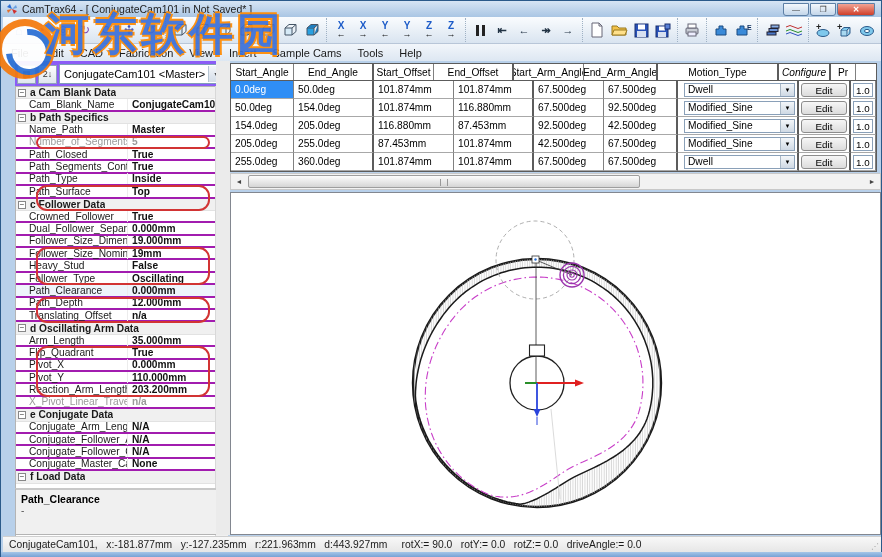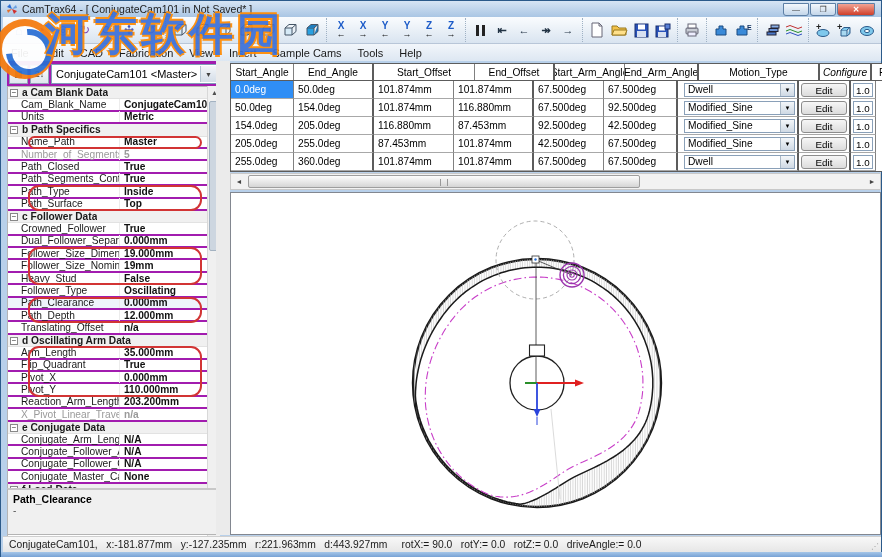--- a/index.html
+++ b/index.html
@@ -23,21 +23,21 @@
   .ticon { width:22px; height:22px; display:flex; align-items:center; justify-content:center;
     font-size:11px; color:#234; cursor:default; }
   .axis-ic { display:flex; flex-direction:column; align-items:center; line-height:8px; font-weight:bold; }
   .axis-ic .l { color:#1c5bc8; font-size:10px; } .axis-ic .a { color:#111; font-size:9px; }
 
   #menubar { position:absolute; left:2px; top:43px; width:878px; height:17px;
     background:linear-gradient(#f2f6fb,#dde7f2); display:flex; align-items:center; font-size:11px; color:#1a1a1a; }
   .menu-item { padding:1px 8px; }
 
   
-  #left-panel { position:absolute; left:6px; top:60px; width:213px; height:474px; background:#a21caf; }
+  #left-panel { position:absolute; left:14px; top:60px; width:213px; height:474px; background:#8b5cf6; }
   #prop-toolbar { position:absolute; left:0; top:2px; width:213px; height:22px; display:flex; align-items:center; gap:2px; padding-left:2px; }
   .pbtn { width:19px; height:19px; border:1px solid #8fa4b8; background:linear-gradient(#fdfdfd,#dfe6ee);
     font-size:9px; text-align:center; line-height:17px; color:#333; }
   #prop-combo { flex:1; height:20px; border:1px solid #7f9db9; background:#fff; display:flex; align-items:center;
     font-size:11px; padding-left:4px; position:relative; margin-right:2px; }
   #prop-combo .arrow { position:absolute; right:1px; top:1px; bottom:1px; width:16px;
     background:linear-gradient(#f3f6f9,#d4dde8); border-left:1px solid #b5c4d2; font-size:7px;
     display:flex; align-items:center; justify-content:center; color:#444; }
   #prop-grid { position:absolute; left:0; top:25px; width:213px; height:458px; background:#fff;
     border:1px solid #b4b4b4; overflow:hidden; }
@@ -379,24 +379,20 @@
     </div>
     <div id="prop-grid">
         <div class="prow cat">
           <span class="box">−</span>
           <span class="pname">a Cam Blank Data</span>
         </div>
         <div class="prow">
           <span class="pname">Cam_Blank_Name</span>
           <span class="pval">ConjugateCam101</span>
         </div>
-        <div class="prow">
-          <span class="pname">Units</span>
-          <span class="pval">Metric</span>
-        </div>
         <div class="prow cat">
           <span class="box">−</span>
           <span class="pname">b Path Specifics</span>
         </div>
         <div class="prow">
           <span class="pname">Name_Path</span>
           <span class="pval">Master</span>
         </div>
         <div class="prow gray">
           <span class="pname">Number_of_Segments</span>
@@ -526,21 +522,21 @@
       <div class="db">-</div>
     </div>
   </div>
 
   <div id="splitter"></div>
 
   <div id="seg-table">
       <div class="trow head">
         <div class="tcell" style="width: 63px;">Start_Angle</div>
         <div class="tcell grp" style="width: 80px;">End_Angle</div>
-        <div class="tcell" style="width: 101px;">Start_Offset</div>
+        <div class="tcell" style="width: 60px;">Start_Offset</div>
         <div class="tcell grp" style="width: 80px;">End_Offset</div>
         <div class="tcell" style="width: 70px;">Start_Arm_Angle</div>
         <div class="tcell grp" style="width: 74px;">End_Arm_Angle</div>
         <div class="tcell grp" style="width: 121px;">Motion_Type</div>
         <div class="tcell grp" style="width: 52px; font-style: italic;">Configure</div>
         <div class="tcell" style="width: 25px;">Pr</div>
       </div>
       <div class="trow">
         <div class="tcell selcell" style="width: 63px;">0.0deg</div>
         <div class="tcell grp" style="width: 80px;">50.0deg</div>

